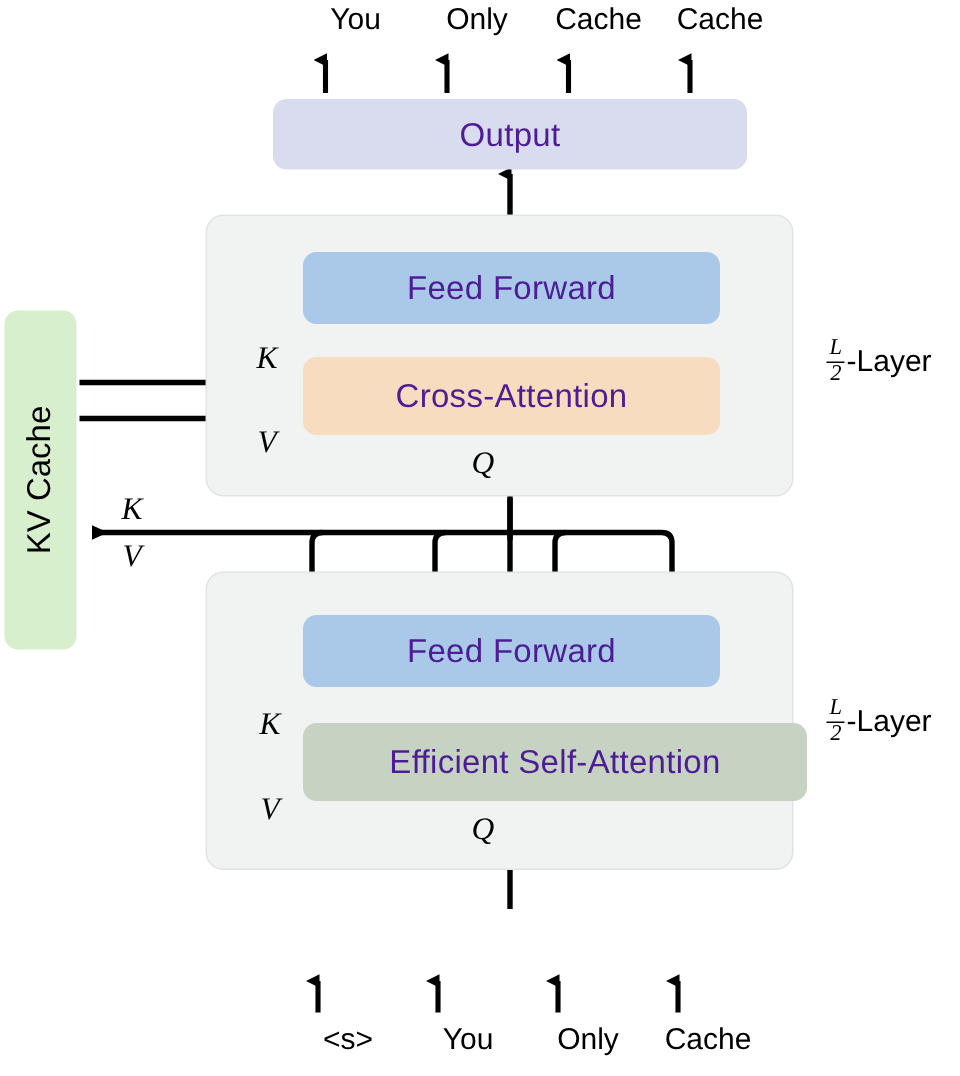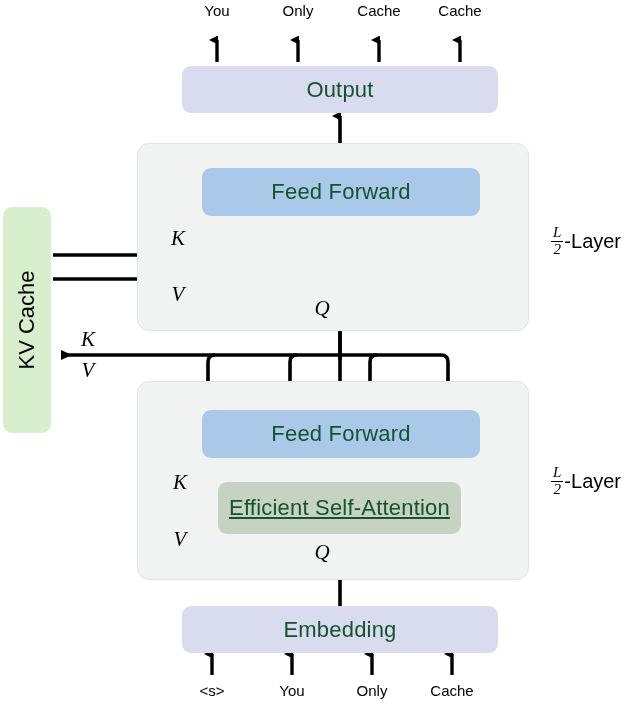--- a/index.html
+++ b/index.html
@@ -26,38 +26,39 @@
     pointer-events: none;
   }
   .node {
     position: absolute;
     box-sizing: border-box;
     display: flex;
     align-items: center;
     justify-content: center;
     border-radius: 9px;
     font-size: 22px;
-    color: #14532d;
+    color: #4c1d95;
     letter-spacing: 0.2px;
     white-space: nowrap;
   }
   .layer-group {
     position: absolute;
     box-sizing: border-box;
     background: #f1f2f2;
     border: 1px solid #e2e3e4;
     border-radius: 12px;
   }
   .token {
     position: absolute;
-    font-size: 15px;
+    font-size: 20px;
     color: #000000;
     text-align: center;
     transform: translateX(-50%);
     white-space: nowrap;
+    margin-left: 20px;
   }
   .qkv-label {
     position: absolute;
     font-family: "Liberation Serif", serif;
     font-style: italic;
     font-size: 21px;
     color: #000000;
     transform: translateX(-50%);
     white-space: nowrap;
   }
@@ -172,20 +173,21 @@
   <div class="token" style="left:298px; top:2px;">Only</div>
   <div class="token" style="left:379px; top:2px;">Cache</div>
   <div class="token" style="left:460px; top:2px;">Cache</div>
 
   <div class="node" style="left:182px; top:66px; width:316px; height:47px; background:#d9dbee;">Output</div>
 
   <div class="layer-group" style="left:137px; top:143px; width:392px; height:188px;"></div>
 
   <div class="node" style="left:202px; top:168px; width:278px; height:48px; background:#aac9e8;">Feed Forward</div>
 
+  <div class="node" style="left:202px; top:238px; width:278px; height:52px; background:#f8dcc0;">Cross-Attention</div>
 
   <div class="qkv-label" style="left:178px; top:226px;">K</div>
   <div class="qkv-label" style="left:178px; top:282px;">V</div>
   <div class="qkv-label" style="left:322px; top:296px;">Q</div>
 
   <div class="layer-label" style="left:551px; top:225px;">
     <span class="frac">
       <span class="num">L</span>
       <span class="bar"></span>
       <span class="den">2</span>
@@ -197,35 +199,34 @@
     <span>KV Cache</span>
   </div>
 
   <div class="qkv-label" style="left:88px; top:327px;">K</div>
   <div class="qkv-label" style="left:88px; top:358px;">V</div>
 
   <div class="layer-group" style="left:137px; top:381px; width:392px; height:199px;"></div>
 
   <div class="node" style="left:202px; top:410px; width:278px; height:48px; background:#aac9e8;">Feed Forward</div>
 
-  <div class="node" style="left:218px; top:482px; width:243px; height:52px; background:#c6d2c2;text-decoration:underline;">Efficient Self-Attention</div>
+  <div class="node" style="left:202px; top:482px; width:336px; height:52px; background:#c6d2c2;">Efficient Self-Attention</div>
 
   <div class="qkv-label" style="left:180px; top:470px;">K</div>
   <div class="qkv-label" style="left:180px; top:527px;">V</div>
   <div class="qkv-label" style="left:322px; top:540px;">Q</div>
 
   <div class="layer-label" style="left:551px; top:465px;">
     <span class="frac">
       <span class="num">L</span>
       <span class="bar"></span>
       <span class="den">2</span>
     </span>
     <span class="suffix">-Layer</span>
   </div>
 
-  <div class="node" style="left:182px; top:606px; width:316px; height:47px; background:#d9dbee;">Embedding</div>
 
   <div class="token" style="left:212px; top:682px;">&lt;s&gt;</div>
   <div class="token" style="left:292px; top:682px;">You</div>
   <div class="token" style="left:372px; top:682px;">Only</div>
   <div class="token" style="left:452px; top:682px;">Cache</div>
 
 </div>
 
 </body></html>

